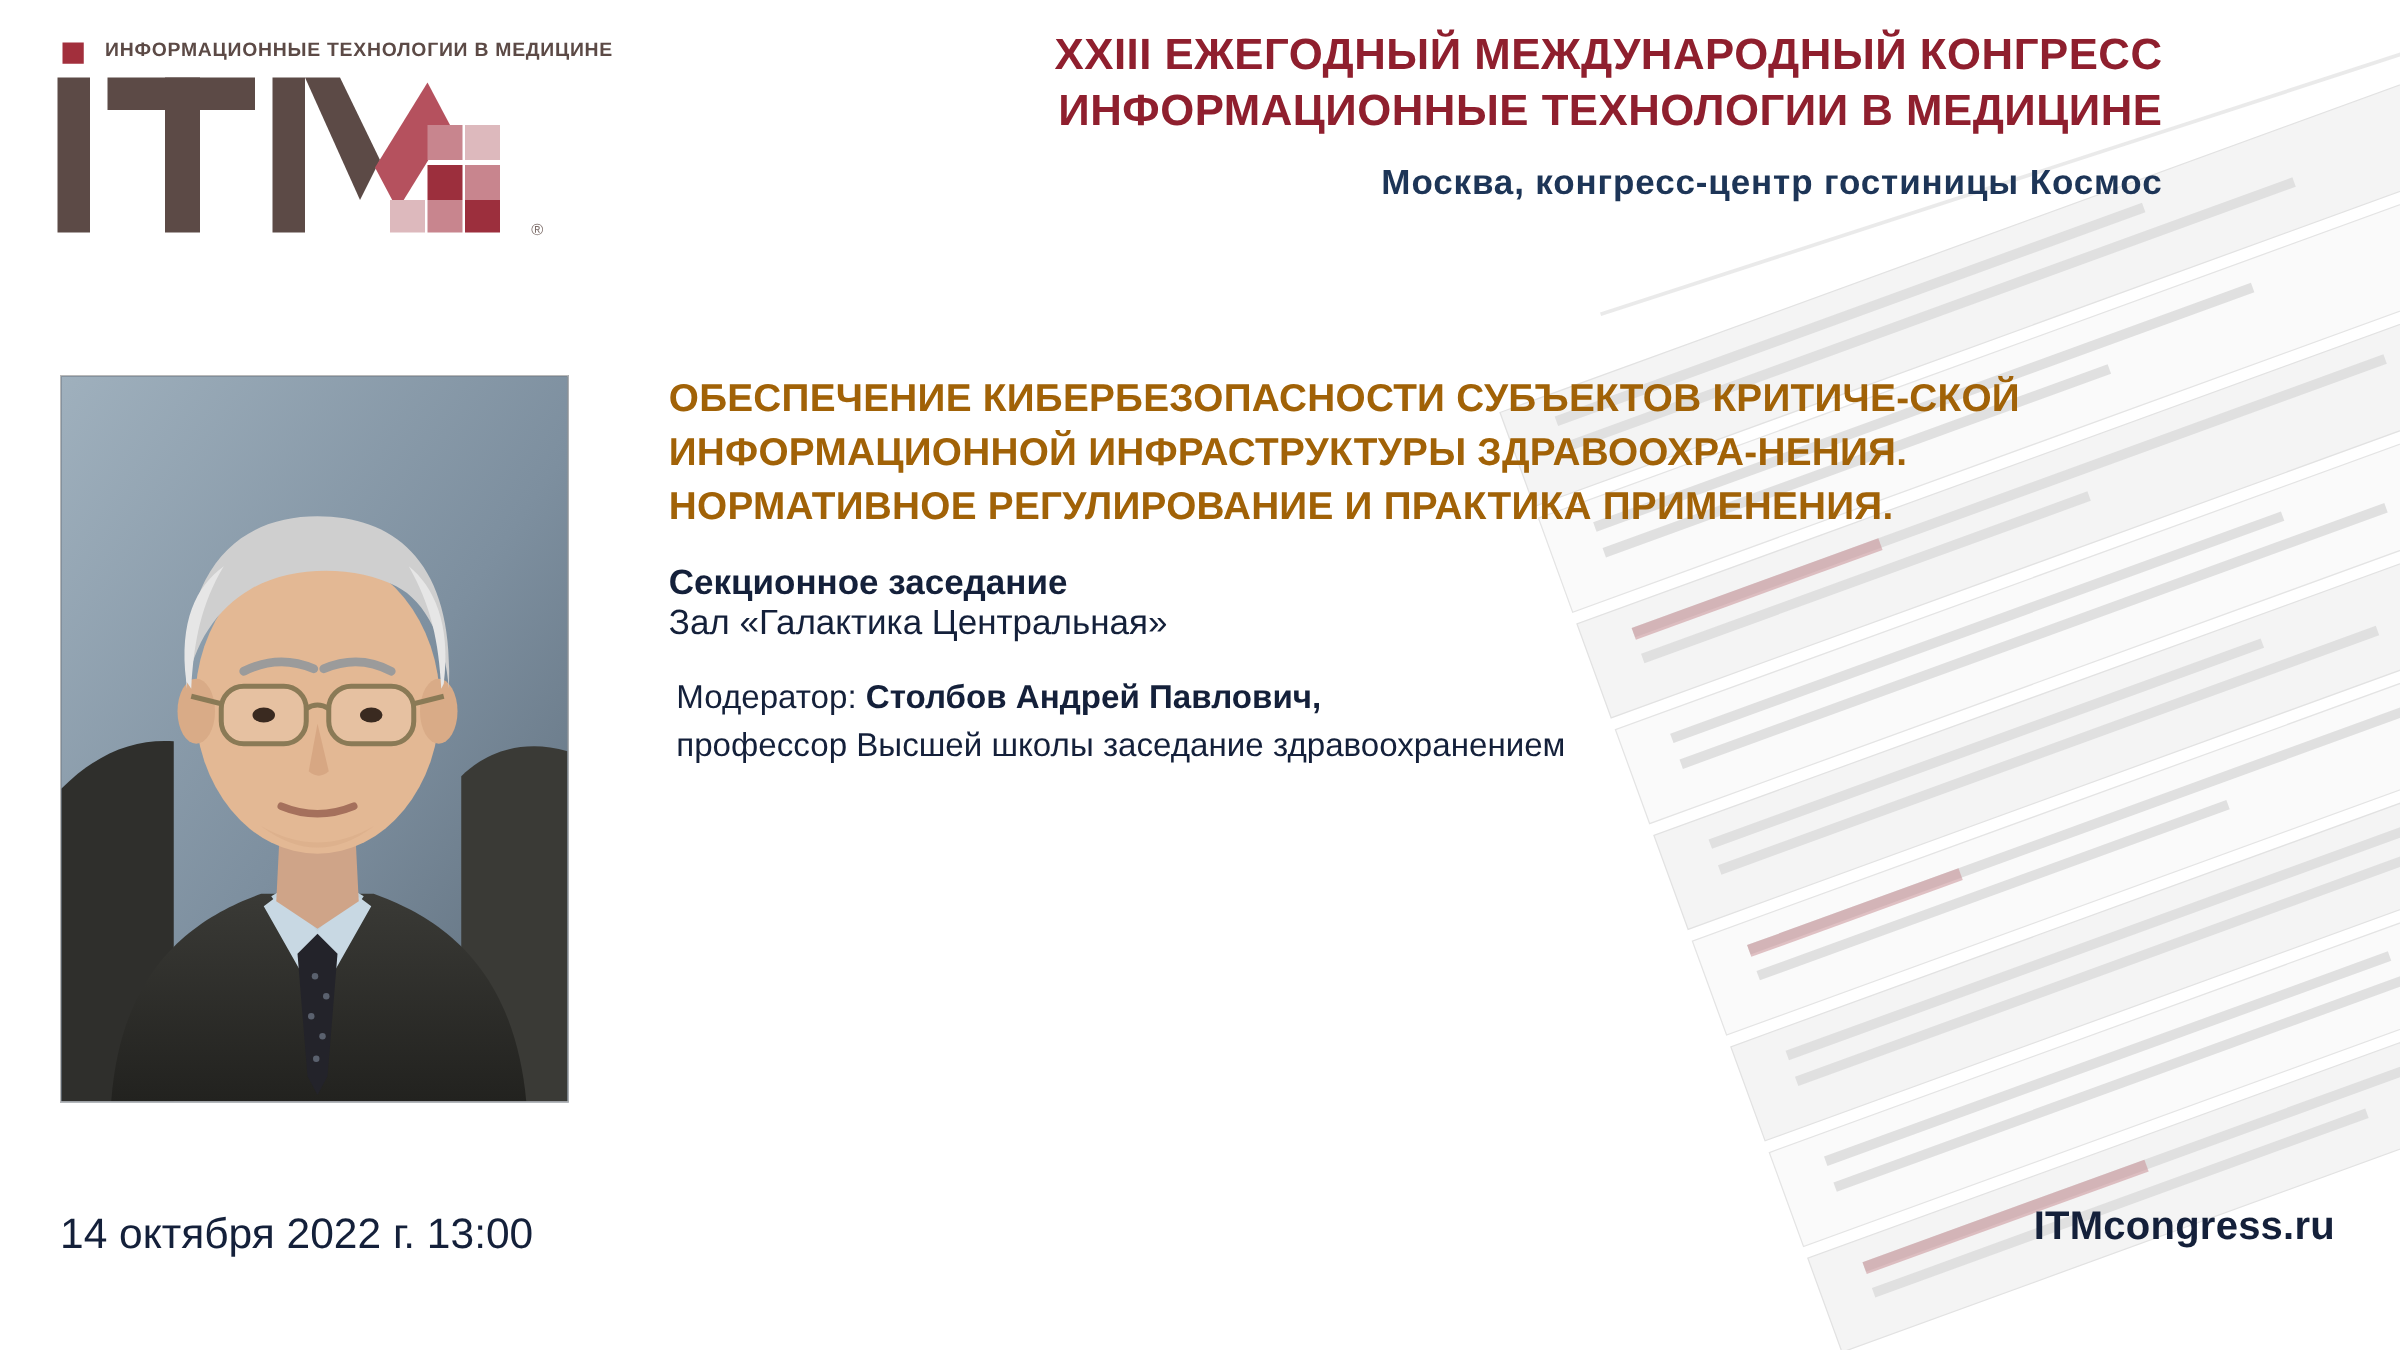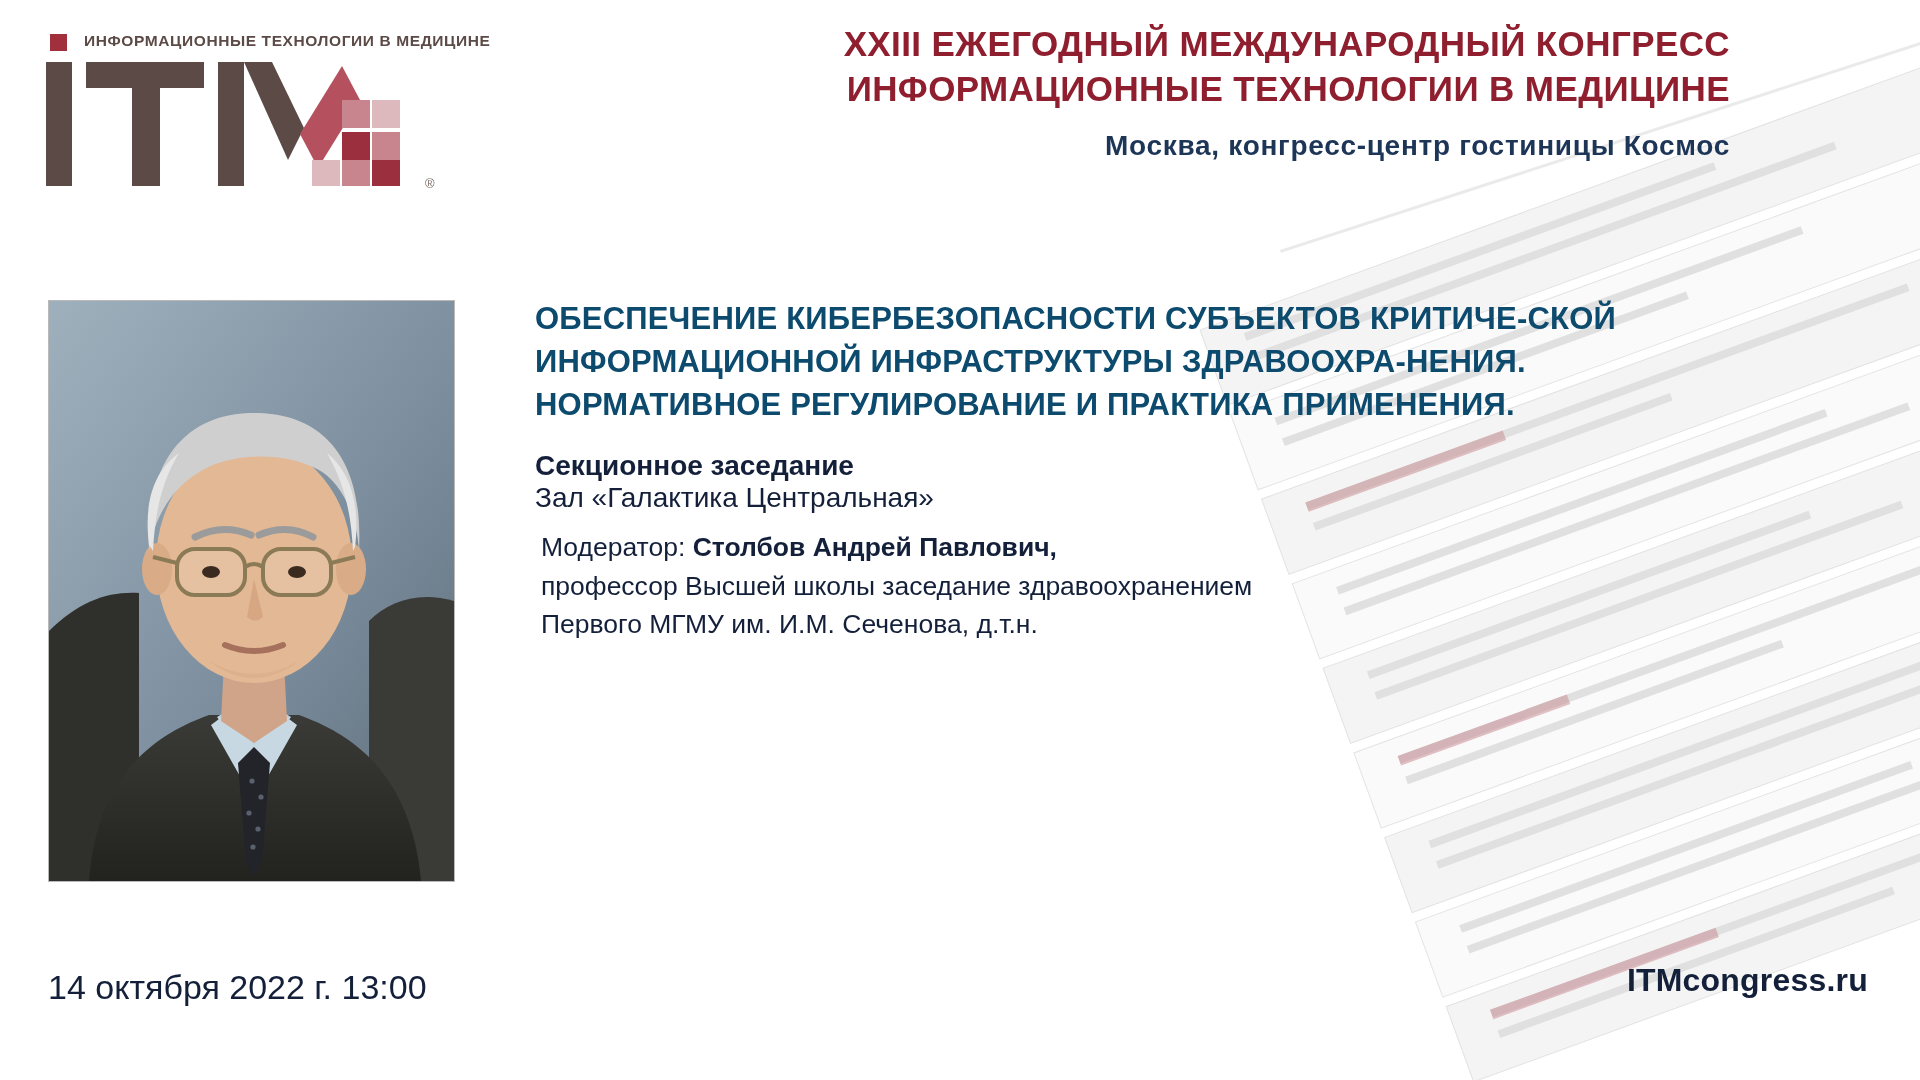--- a/index.html
+++ b/index.html
@@ -109,39 +109,39 @@
 
   
   .content {
     position: absolute;
     left: 535px;
     top: 298px;
     width: 1120px;
     z-index: 3;
   }
   .talk-title {
-    color: #0c4a6e;
+    color: #a16207;
     font-weight: bold;
     font-size: 31px;
     line-height: 1.38;
     letter-spacing: 0.2px;
   }
   .session-type {
     margin-top: 24px;
     color: #14203a;
     font-weight: bold;
     font-size: 28px;
   }
   .hall {
     color: #14203a;
     font-size: 28px;
     font-weight: 400;
   }
   .moderator-block {
-    margin-top: 14px;
+    margin-top: 24px;
     color: #14203a;
     font-size: 26.5px;
     line-height: 1.45;
     padding-left: 6px;
   }
   .moderator-block .mod-label { font-weight: 400; }
   .moderator-block .mod-name { font-weight: bold; }
 
   
   .footer-date {
@@ -322,18 +322,17 @@
 </div>
 
 <div class="content">
   <div class="talk-title">ОБЕСПЕЧЕНИЕ КИБЕРБЕЗОПАСНОСТИ СУБЪЕКТОВ КРИТИЧЕ-СКОЙ ИНФОРМАЦИОННОЙ ИНФРАСТРУКТУРЫ ЗДРАВООХРА-НЕНИЯ. НОРМАТИВНОЕ РЕГУЛИРОВАНИЕ И ПРАКТИКА ПРИМЕНЕНИЯ.</div>
   <div class="session-type">Секционное заседание</div>
   <div class="hall">Зал «Галактика Центральная»</div>
   <div class="moderator-block">
     <span class="mod-label">Модератор:</span>
     <span class="mod-name">Столбов Андрей Павлович,</span><br>
     <span>профессор Высшей школы заседание здравоохранением</span><br>
-    <span>Первого МГМУ им. И.М. Сеченова, д.т.н.</span>
   </div>
 </div>
 
 <div class="footer-date">14 октября 2022 г. 13:00</div>
 <div class="footer-site">ITMcongress.ru</div>
 
 </body></html>

